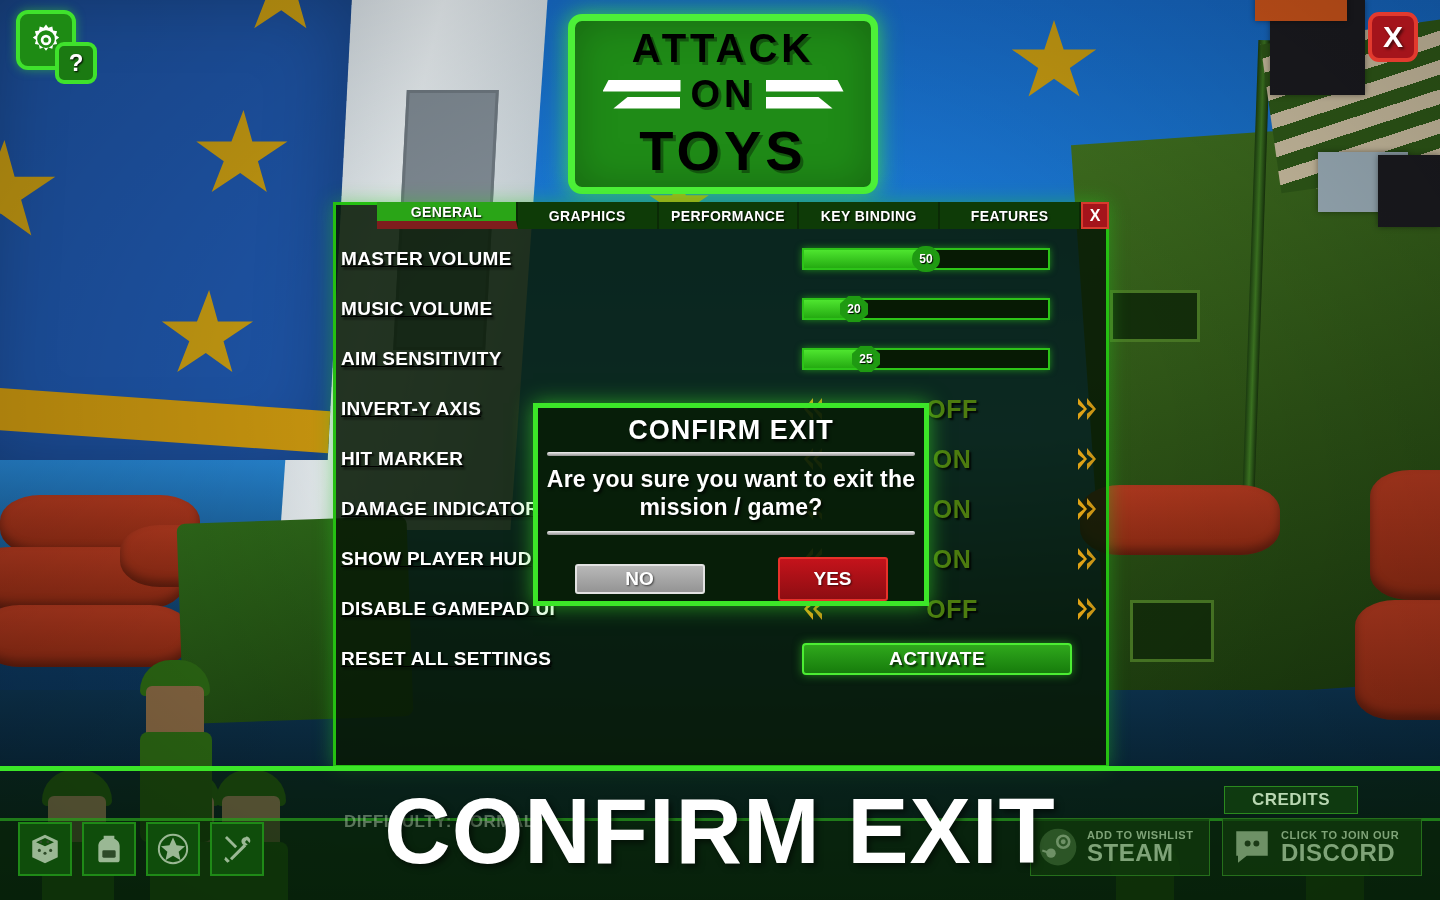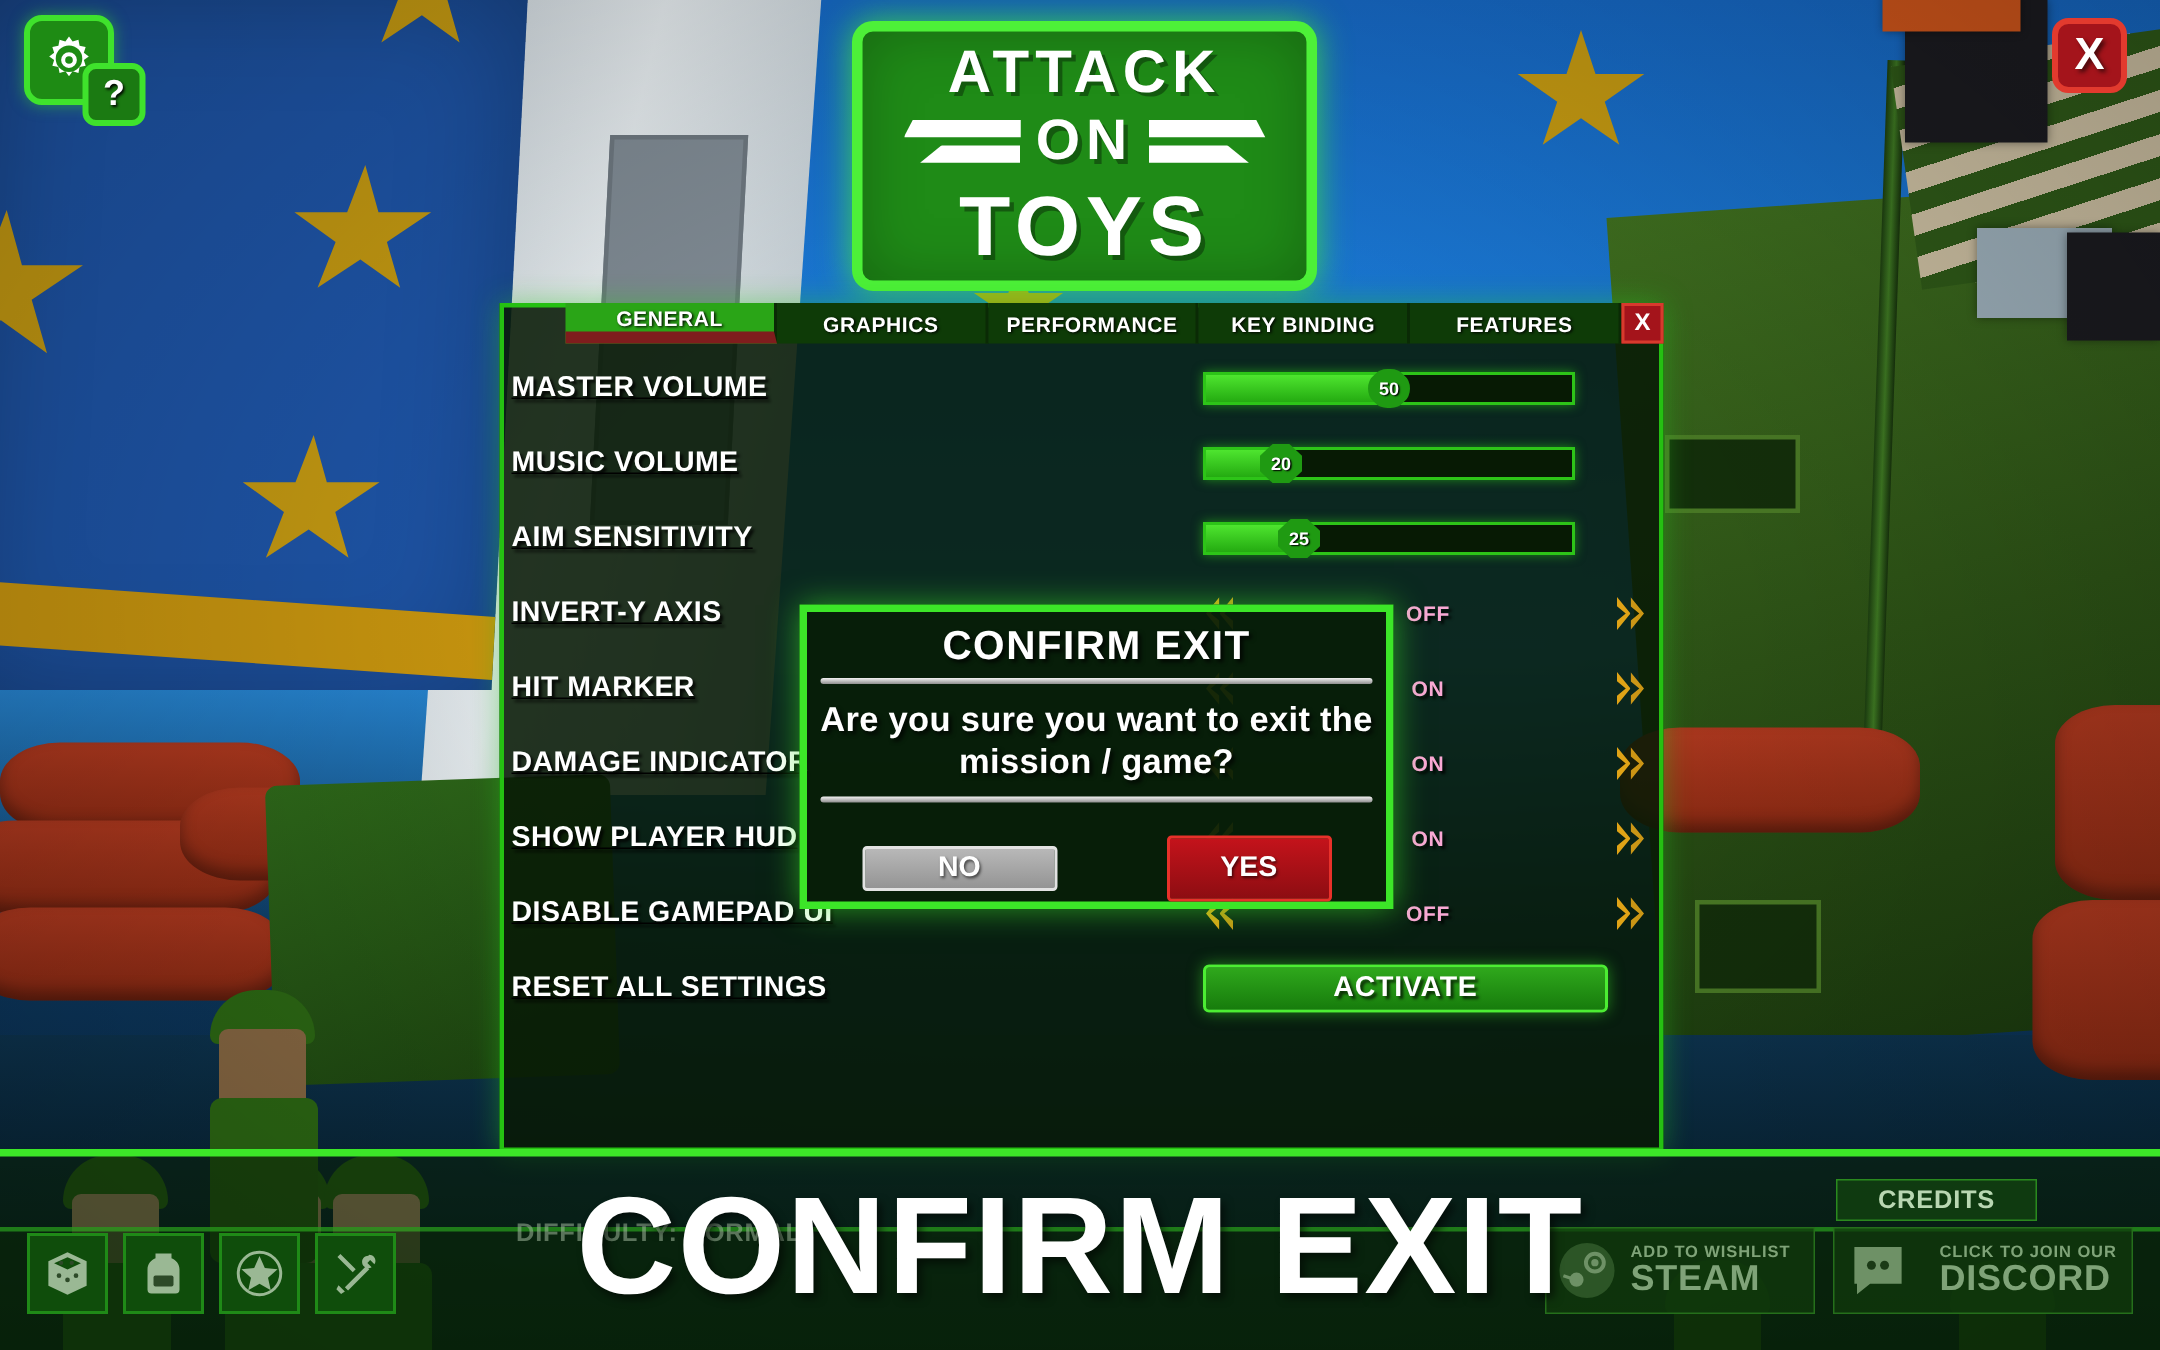--- a/index.html
+++ b/index.html
@@ -121,21 +121,21 @@
 
   
   #game-logo {
     position:absolute; left:568px; top:14px; width:310px; height:180px;
     background:#1f8b17; border:7px solid #4df038; border-radius:14px;
     box-shadow:0 0 22px rgba(70,240,50,.75), inset 0 0 40px rgba(0,0,0,.25);
     display:flex; flex-direction:column; align-items:center; justify-content:center;
     gap:2px;
   }
   .logo-line {
-    color:#ffffff; font-weight:bold; letter-spacing:4px;
+    color:#000000; font-weight:bold; letter-spacing:4px;
     font-family:"Liberation Sans", sans-serif;
     text-shadow:3px 3px 0 rgba(0,0,0,.35);
   }
   #logo-attack { font-size:40px; }
   #logo-toys { font-size:56px; }
   .logo-mid { display:flex; align-items:center; justify-content:center; gap:10px; width:100%; }
   .wing { width:78px; display:flex; flex-direction:column; gap:5px; }
   .wing i { display:block; height:12px; background:#fff; }
   .wing.left i:nth-child(1){ clip-path:polygon(8% 0,100% 0,100% 100%,0 100%); }
   .wing.left i:nth-child(2){ clip-path:polygon(22% 0,100% 0,100% 100%,0 100%); width:86%; margin-left:14%; }
@@ -200,21 +200,21 @@
   .chev { width:26px; height:26px; position:relative; }
   .chev::before, .chev::after {
     content:""; position:absolute; width:9px; height:22px; top:2px;
     background:#e0a316;
   }
   .chev.left::before { left:2px; clip-path:polygon(100% 0,100% 28%,35% 50%,100% 72%,100% 100%,0 50%); }
   .chev.left::after  { left:11px; clip-path:polygon(100% 0,100% 28%,35% 50%,100% 72%,100% 100%,0 50%); opacity:.9; }
   .chev.right::before { left:2px; clip-path:polygon(0 0,0 28%,65% 50%,0 72%,0 100%,100% 50%); }
   .chev.right::after  { left:11px; clip-path:polygon(0 0,0 28%,65% 50%,0 72%,0 100%,100% 50%); opacity:.9; }
   .toggle-val {
-    color:#f9a8d4; font-size:14px; font-weight:bold; letter-spacing:.5px;
+    color:#4d7c0f; font-size:25px; font-weight:bold; letter-spacing:.5px;
     text-shadow:2px 2px 2px rgba(0,0,0,.85);
     flex:1; text-align:center;
   }
   
   #activate-btn {
     position:absolute; left:461px; width:270px; height:32px;
     background:linear-gradient(180deg,#2fa81c,#177c0c);
     border:2px solid #4ced33; border-radius:4px;
     display:flex; align-items:center; justify-content:center;
     color:#fff; font-size:19px; font-weight:bold; letter-spacing:.5px;
@@ -299,21 +299,21 @@
     color:#b9d7b2; font-size:17px; font-weight:bold; letter-spacing:.5px;
   }
   #steam-button {
     position:absolute; right:230px; top:818px; width:180px; height:58px;
     background:rgba(16,58,12,.75); border:1px solid #256f1b;
     display:flex; align-items:center; gap:8px; padding-left:6px;
   }
   #discord-button {
     position:absolute; right:18px; top:818px; width:200px; height:58px;
     background:rgba(16,58,12,.75); border:1px solid #256f1b;
-    display:flex; align-items:center; gap:20px; padding-left:8px;
+    display:flex; align-items:center; gap:8px; padding-left:8px;
   }
   .store-text { display:flex; flex-direction:column; line-height:1; }
   .store-small { color:#7fa378; font-size:11px; font-weight:bold; letter-spacing:.6px; }
   .store-big { color:#7fa378; font-size:24px; font-weight:bold; letter-spacing:.5px; }
   .store-logo { width:42px; height:42px; flex:none; }
 </style>
 </head>
 <body>
 
 <div id="scene">

